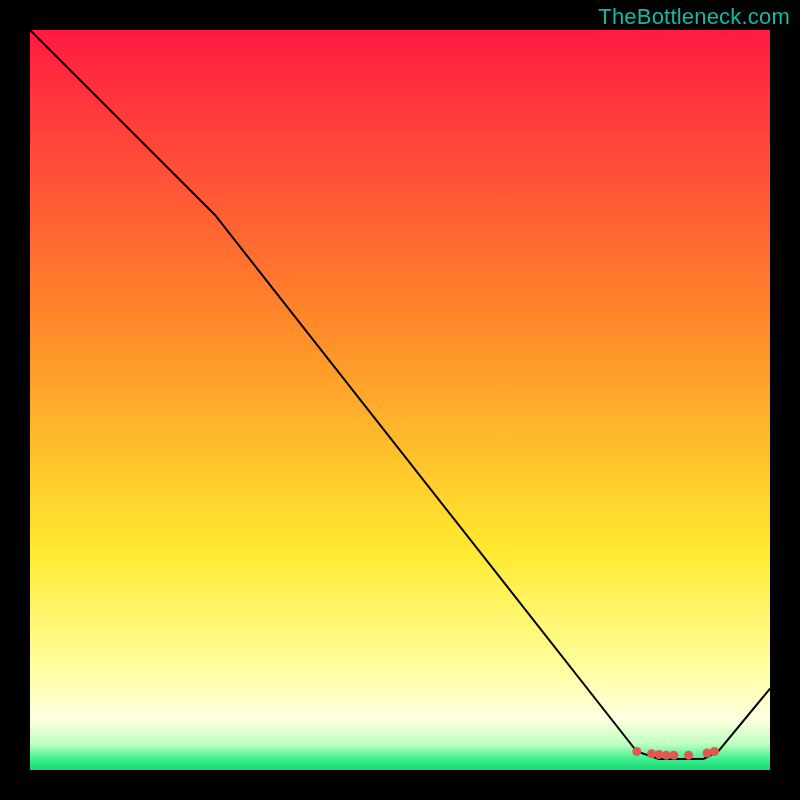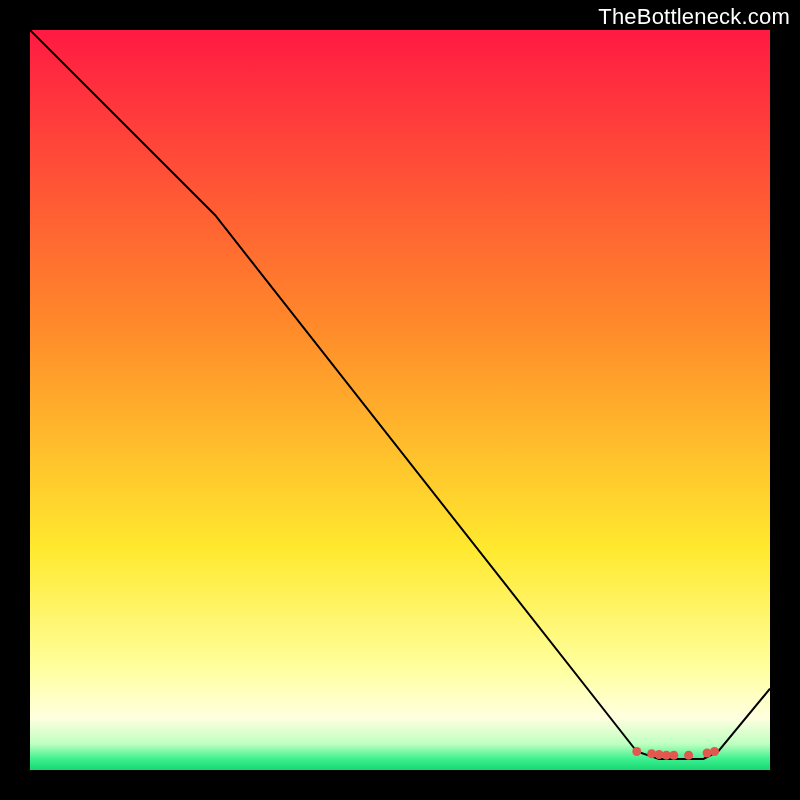--- a/index.html
+++ b/index.html
@@ -15,21 +15,21 @@
     width: 800px;
     height: 800px;
     background: #000;
   }
   .watermark {
     position: absolute;
     top: 4px;
     right: 10px;
     font-family: Arial, Helvetica, sans-serif;
     font-size: 22px;
-    color: #ffffff;
+    color: #14b8a6;
     letter-spacing: 0.2px;
   }
   .plot-area {
     position: absolute;
     left: 30px;
     top: 30px;
   }
 </style>
 </head>
 <body>

